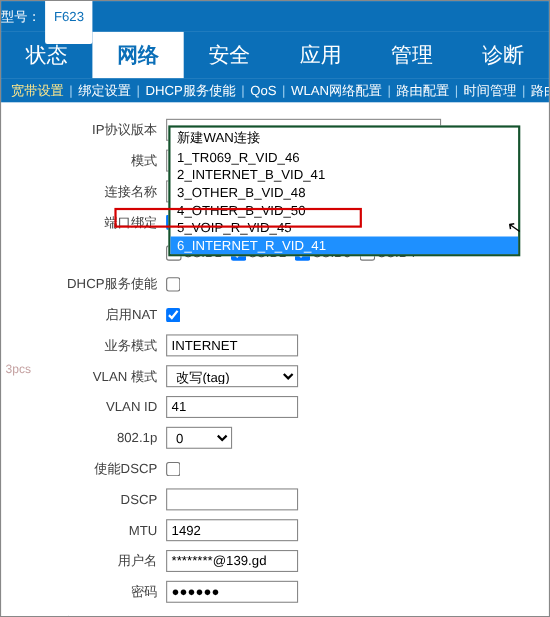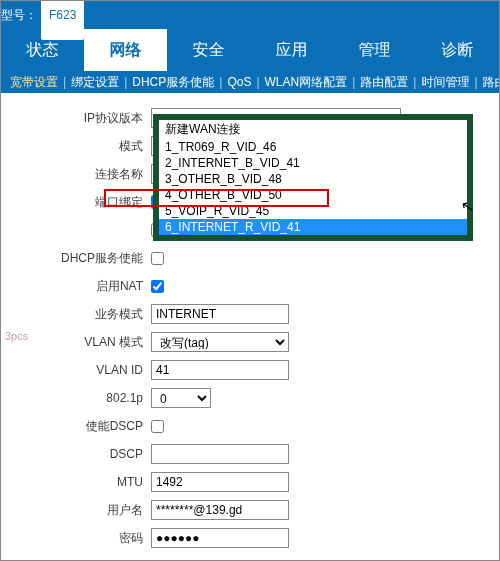--- a/index.html
+++ b/index.html
@@ -1,37 +1,37 @@
 <!DOCTYPE html>
 <html><head>
 <meta charset="utf-8">
 <style>
 *{box-sizing:border-box;margin:0;padding:0;font-family:"Microsoft YaHei",SimSun,Arial,sans-serif;font-size:12px}
 body{background:#fff;width:500px;height:561px;overflow:hidden;position:relative;border:1px solid #888}
 .topbar{background:#0b6fb8;height:28px;display:flex;align-items:center;padding-right:10px;color:#fff}
 .topbar .model{background:#fff;color:#0b6fb8;padding:18px 8px;margin-left:4px;border-radius:2px}
 .tabs{display:flex;background:#0b6fb8;height:42px}
-.tabs .tab{flex:1;display:flex;align-items:center;justify-content:center;color:#fff;font-size:16px;cursor:pointer}
+.tabs .tab{flex:1;display:flex;align-items:center;justify-content:center;color:#fff;font-size:19px;cursor:pointer}
 .tabs .tab.active{background:#fff;color:#0b6fb8;font-weight:bold}
 .subtabs{background:#0b6fb8;color:#fff;height:22px;display:flex;align-items:center;padding:0 6px;font-size:11px;white-space:nowrap;overflow:hidden}
 .subtabs span{margin:0 3px;cursor:pointer}
 .subtabs .sep{color:#9fd0f0;margin:0 2px}
 .subtabs .active{color:#ffe88c}
 .form{padding:10px 0 10px 0}
 .row{display:flex;align-items:center;min-height:26px;margin:2px 0}
 .lbl{width:150px;text-align:right;padding-right:8px;color:#404040}
 .ctrl{flex:1;display:flex;align-items:center;flex-wrap:wrap;gap:8px}
 input[type=text],input[type=password],select{border:1px solid #888;padding:2px 4px;height:20px;background:#fff}
 select{height:20px}
 .wsel{width:250px}
-.wmed{width:138px}
+.wmed{width:120px}
 .wsm{width:60px}
 .chk{display:flex;align-items:center;gap:2px}
 .chk input{width:14px;height:14px}
-.dropdown{position:absolute;left:152px;top:113px;width:320px;background:#fff;border:6px solid #14532d;z-index:10}
+.dropdown{position:absolute;left:152px;top:113px;width:320px;background:#fff;border:2px solid #14532d;z-index:10}
 .dropdown .opt{padding:1px 6px;cursor:pointer;white-space:nowrap}
 .dropdown .opt.sel{background:#1e90ff;color:#fff}
 .redbox{position:absolute;left:103px;top:188px;width:225px;height:18px;border:2px solid #d40000;z-index:11;pointer-events:none}
 .cursor{position:absolute;left:460px;top:196px;z-index:12;font-size:16px;color:#000;transform:rotate(-10deg)}
 .watermark{position:absolute;left:4px;top:330px;color:#a77;font-size:11px;opacity:.7;pointer-events:none;line-height:1}
 </style>
 </head>
 <body>
 
 <div class="topbar">

